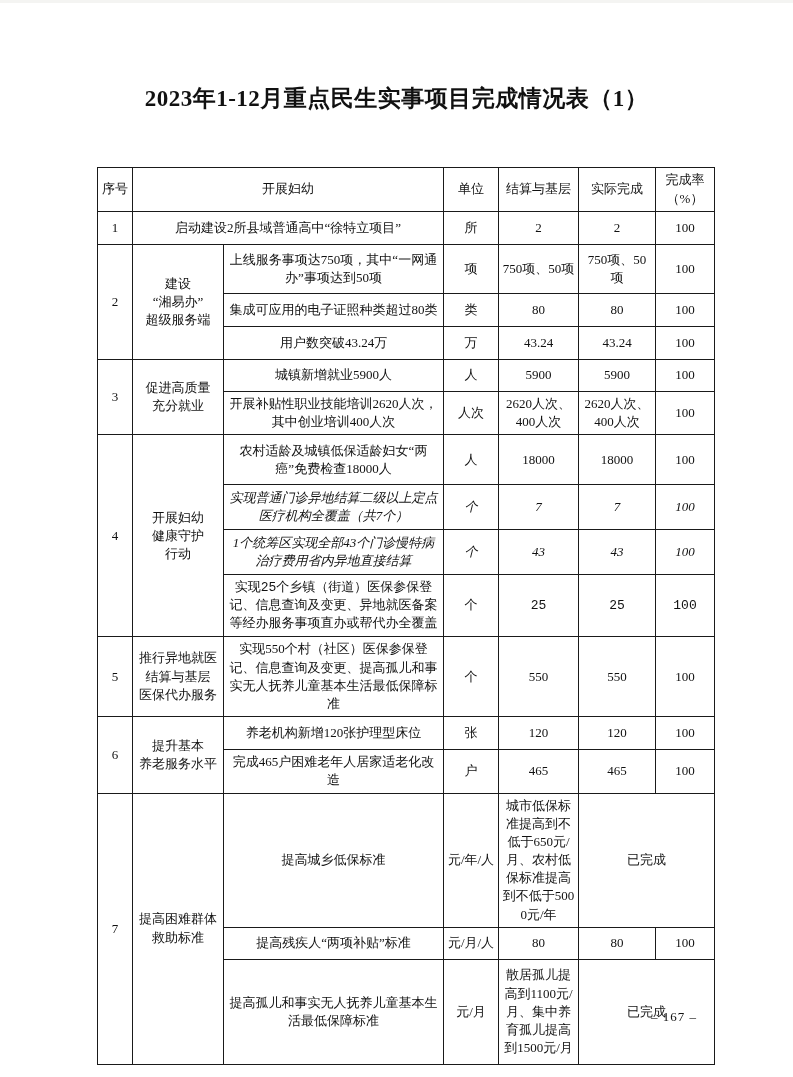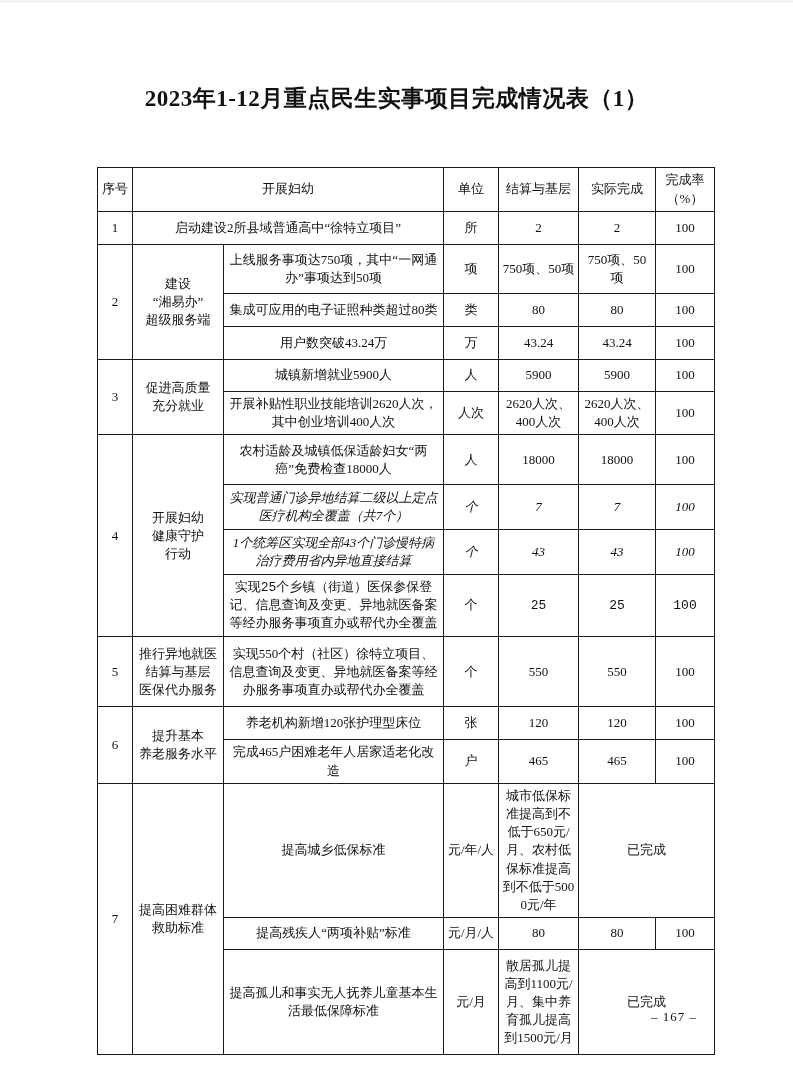--- a/index.html
+++ b/index.html
@@ -180,21 +180,21 @@
         <td>25</td>
         <td>25</td>
         <td>100</td>
       </tr>
 
       <tr class="h70">
         <td>5</td>
         <td class="cat">推行异地就医
 结算与基层
 医保代办服务</td>
-        <td class="detail">实现550个村（社区）徐特立项目、信息查询及变更、异地就医备案等经办服务事项直办或帮代办全覆盖</td>
+        <td class="detail">实现550个村（社区）医保参保登记、信息查询及变更、提高孤儿和事实无人抚养儿童基本生活最低保障标准</td>
         <td>个</td>
         <td>550</td>
         <td>550</td>
         <td>100</td>
       </tr>
 
       <tr class="h33">
         <td rowspan="2">6</td>
         <td rowspan="2" class="cat">提升基本
 养老服务水平</td>

